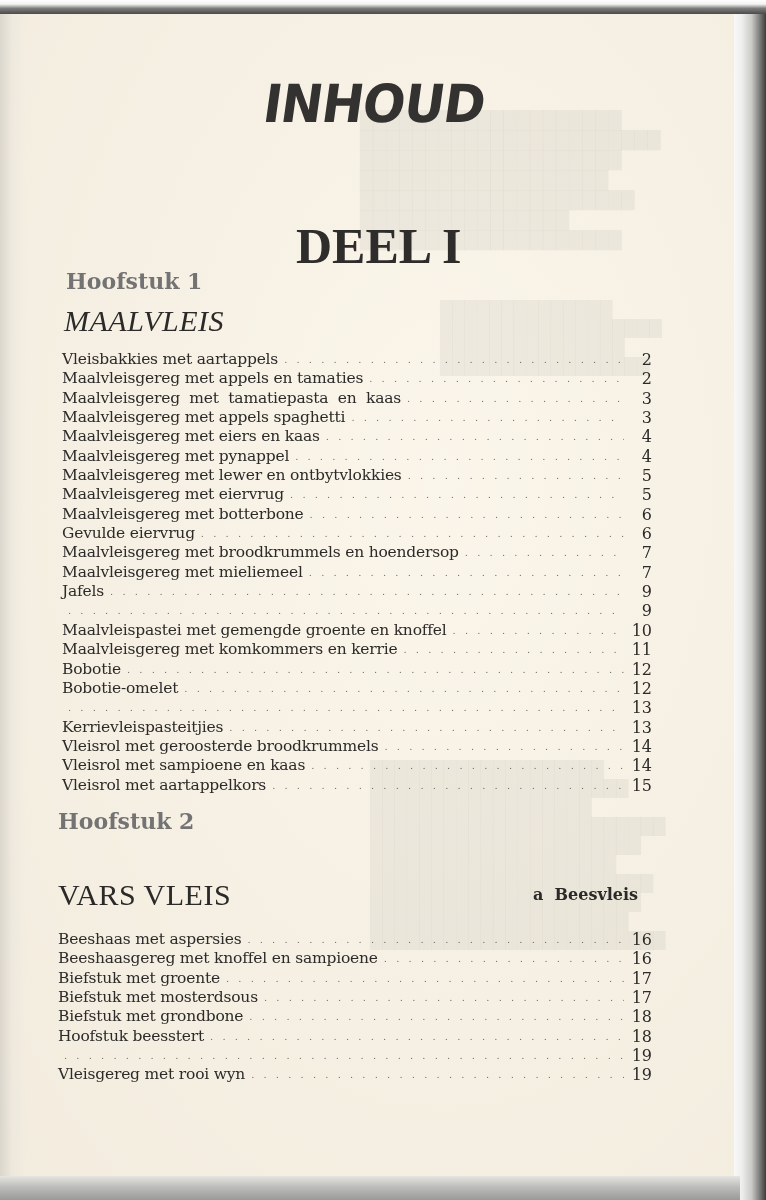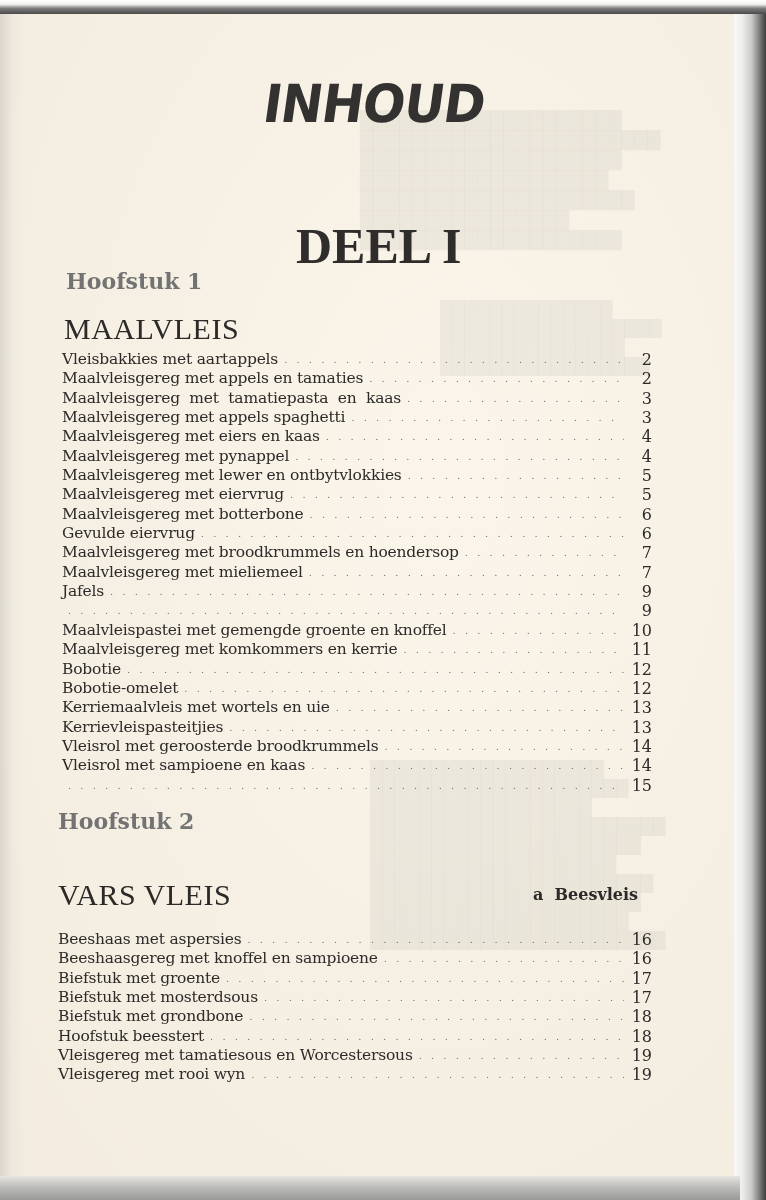--- a/index.html
+++ b/index.html
@@ -177,21 +177,21 @@
 
   <div class="top-edge"></div>
   <div class="right-edge"></div>
   <div class="bottom-edge"></div>
 
   <div class="content">
     <div class="inhoud">INHOUD</div>
     <div class="deel">DEEL I</div>
 
     <div class="chapter-label" style="left:66px; top:268px;">Hoofstuk 1</div>
-    <div class="chapter-title" style="left:64px; top:312px;">MAALVLEIS</div>
+    <div class="chapter-title" style="left:64px; top:304px;font-style:italic;">MAALVLEIS</div>
 
     <ul class="toc-list" style="top:350px;">
       <li class="toc-row">
           <span class="toc-title">Vleisbakkies met aartappels</span>
           <span class="toc-leader"></span>
           <span class="toc-page">2</span>
         </li>
       <li class="toc-row">
           <span class="toc-title">Maalvleisgereg met appels en tamaties</span>
           <span class="toc-leader"></span>
@@ -270,40 +270,40 @@
           <span class="toc-title">Bobotie</span>
           <span class="toc-leader"></span>
           <span class="toc-page">12</span>
         </li>
       <li class="toc-row">
           <span class="toc-title">Bobotie-omelet</span>
           <span class="toc-leader"></span>
           <span class="toc-page">12</span>
         </li>
       <li class="toc-row">
-          <span class="toc-title">Kerriemaalvleis met wortels en uie</span>
           <span class="toc-leader"></span>
           <span class="toc-page">13</span>
         </li>
       <li class="toc-row">
           <span class="toc-title">Kerrievleispasteitjies</span>
           <span class="toc-leader"></span>
           <span class="toc-page">13</span>
         </li>
       <li class="toc-row">
           <span class="toc-title">Vleisrol met geroosterde broodkrummels</span>
           <span class="toc-leader"></span>
           <span class="toc-page">14</span>
         </li>
       <li class="toc-row">
           <span class="toc-title">Vleisrol met sampioene en kaas</span>
           <span class="toc-leader"></span>
           <span class="toc-page">14</span>
         </li>
       <li class="toc-row">
+          <span class="toc-title">Vleisrol met aartappelkors</span>
           <span class="toc-leader"></span>
           <span class="toc-page">15</span>
         </li>
     </ul>
 
     <div class="chapter-label" style="left:58px; top:808px;">Hoofstuk 2</div>
     <div class="chapter-title" style="left:58px; top:878px;">VARS VLEIS</div>
     <div class="subsection" style="white-space:pre;">a  Beesvleis</div>
 
     <ul class="toc-list" style="top:930px; left:58px; width:594px;">
@@ -331,21 +331,20 @@
           <span class="toc-title">Biefstuk met grondbone</span>
           <span class="toc-leader"></span>
           <span class="toc-page">18</span>
         </li>
       <li class="toc-row">
           <span class="toc-title">Hoofstuk beesstert</span>
           <span class="toc-leader"></span>
           <span class="toc-page">18</span>
         </li>
       <li class="toc-row">
-          <span class="toc-title">Vleisgereg met tamatiesous en Worcestersous</span>
           <span class="toc-leader"></span>
           <span class="toc-page">19</span>
         </li>
       <li class="toc-row">
           <span class="toc-title">Vleisgereg met rooi wyn</span>
           <span class="toc-leader"></span>
           <span class="toc-page">19</span>
         </li>
     </ul>
   </div>

